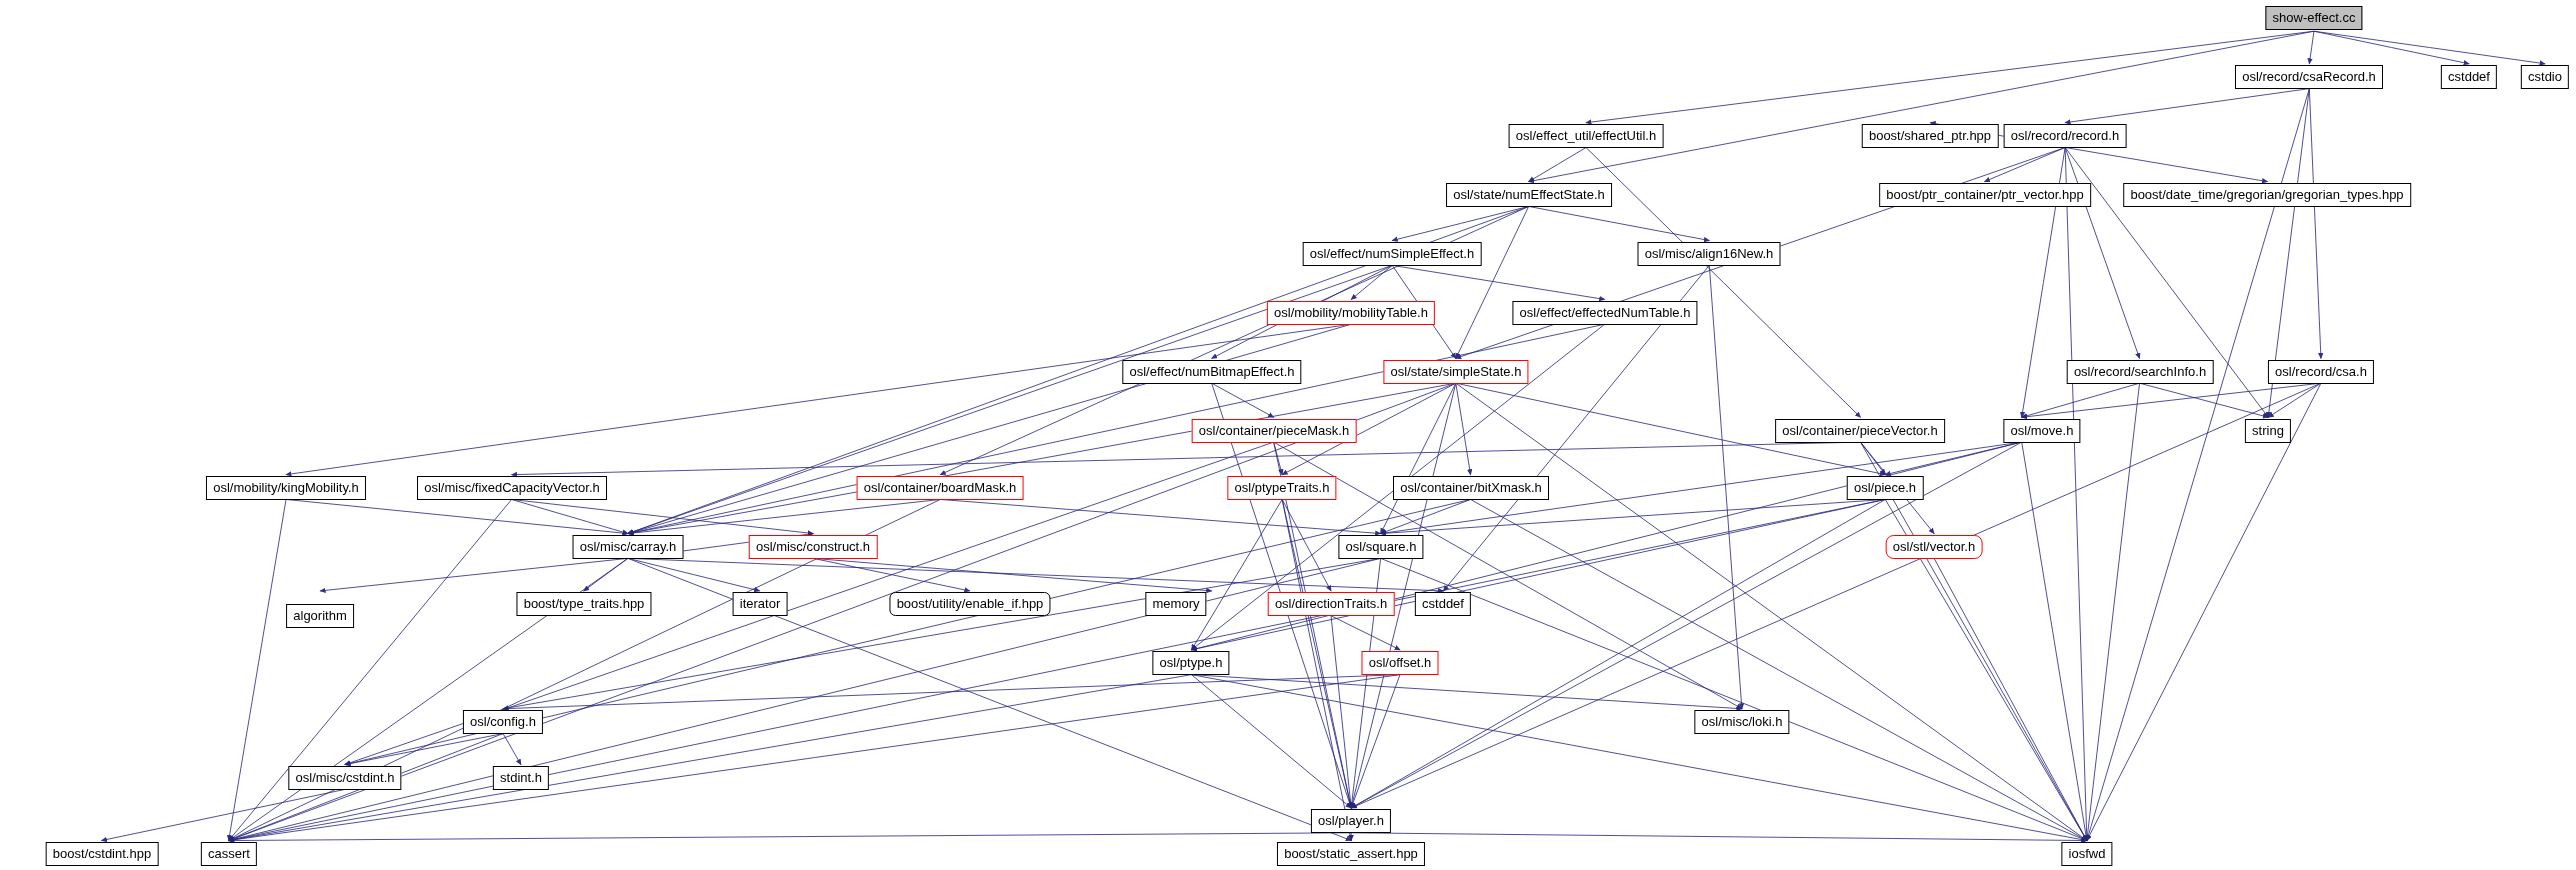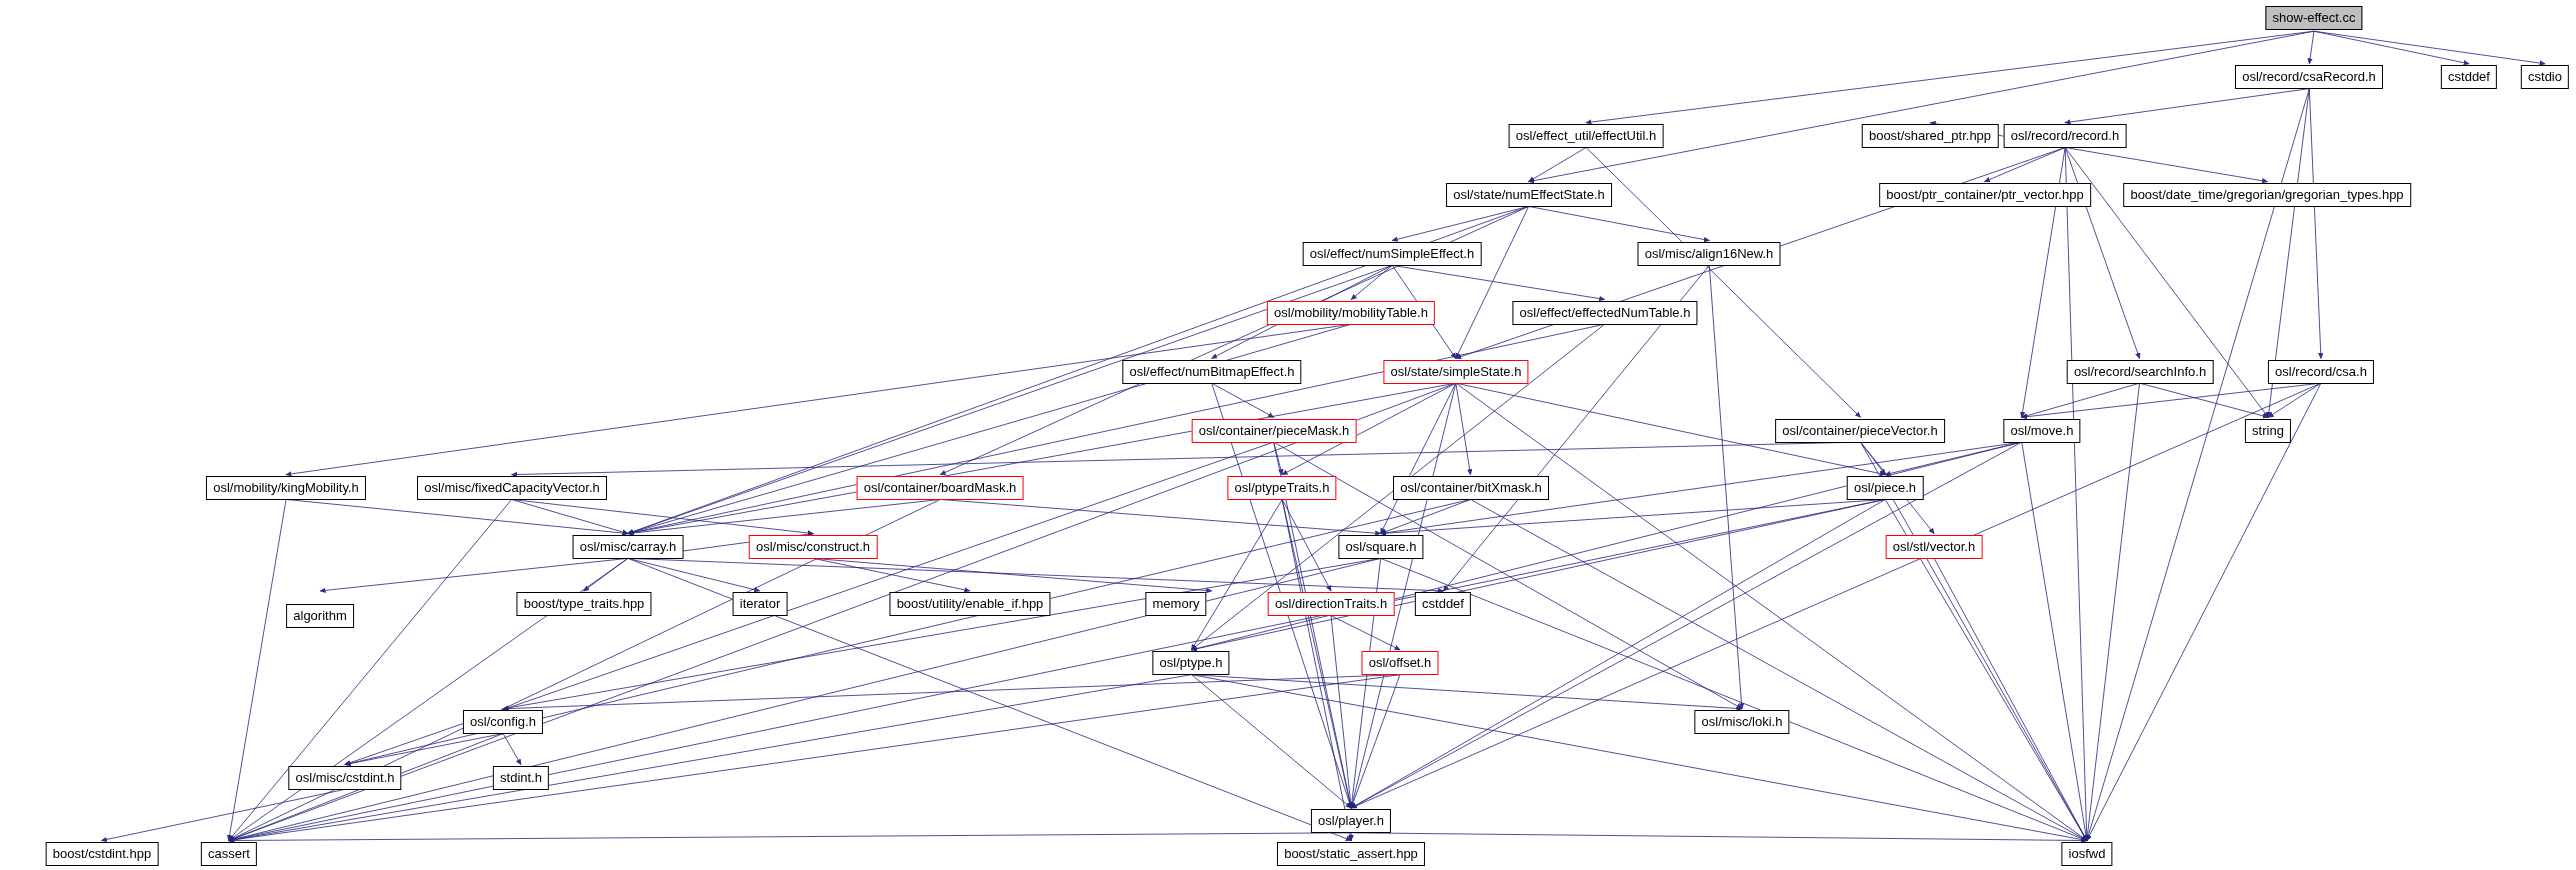--- a/index.html
+++ b/index.html
@@ -200,25 +200,25 @@
       <div class="node" style="left: 2268px; top: 419px;">string</div>
       <div class="node" style="left: 286px; top: 476px;">osl/mobility/kingMobility.h</div>
       <div class="node" style="left: 512px; top: 476px;">osl/misc/fixedCapacityVector.h</div>
       <div class="node red" style="left: 940px; top: 476px;">osl/container/boardMask.h</div>
       <div class="node red" style="left: 1282px; top: 476px;">osl/ptypeTraits.h</div>
       <div class="node" style="left: 1471px; top: 476px;">osl/container/bitXmask.h</div>
       <div class="node" style="left: 1885px; top: 476px;">osl/piece.h</div>
       <div class="node" style="left: 628px; top: 535px;">osl/misc/carray.h</div>
       <div class="node red" style="left: 813px; top: 535px;">osl/misc/construct.h</div>
       <div class="node" style="left: 1381px; top: 535px;">osl/square.h</div>
-      <div class="node red" style="left: 1934px; top: 535px;">osl/stl/vector.h</div>
+      <div class="node red" style="left: 1934px; top: 535px; border-radius: 8px;">osl/stl/vector.h</div>
       <div class="node" style="left: 320px; top: 592px; margin-top: 12px;">algorithm</div>
       <div class="node" style="left: 584px; top: 592px;">boost/type_traits.hpp</div>
       <div class="node" style="left: 760px; top: 592px;">iterator</div>
-      <div class="node" style="left: 970px; top: 592px;">boost/utility/enable_if.hpp</div>
+      <div class="node" style="left: 970px; top: 592px; border-radius: 6px;">boost/utility/enable_if.hpp</div>
       <div class="node" style="left: 1176px; top: 592px;">memory</div>
       <div class="node red" style="left: 1331px; top: 592px;">osl/directionTraits.h</div>
       <div class="node" style="left: 1443px; top: 592px;">cstddef</div>
       <div class="node" style="left: 1191px; top: 651px;">osl/ptype.h</div>
       <div class="node red" style="left: 1400px; top: 651px;">osl/offset.h</div>
       <div class="node" style="left: 503px; top: 710px;">osl/config.h</div>
       <div class="node" style="left: 1742px; top: 710px;">osl/misc/loki.h</div>
       <div class="node" style="left: 345px; top: 766px;">osl/misc/cstdint.h</div>
       <div class="node" style="left: 521px; top: 766px;">stdint.h</div>
       <div class="node" style="left: 1351px; top: 809px;">osl/player.h</div>

